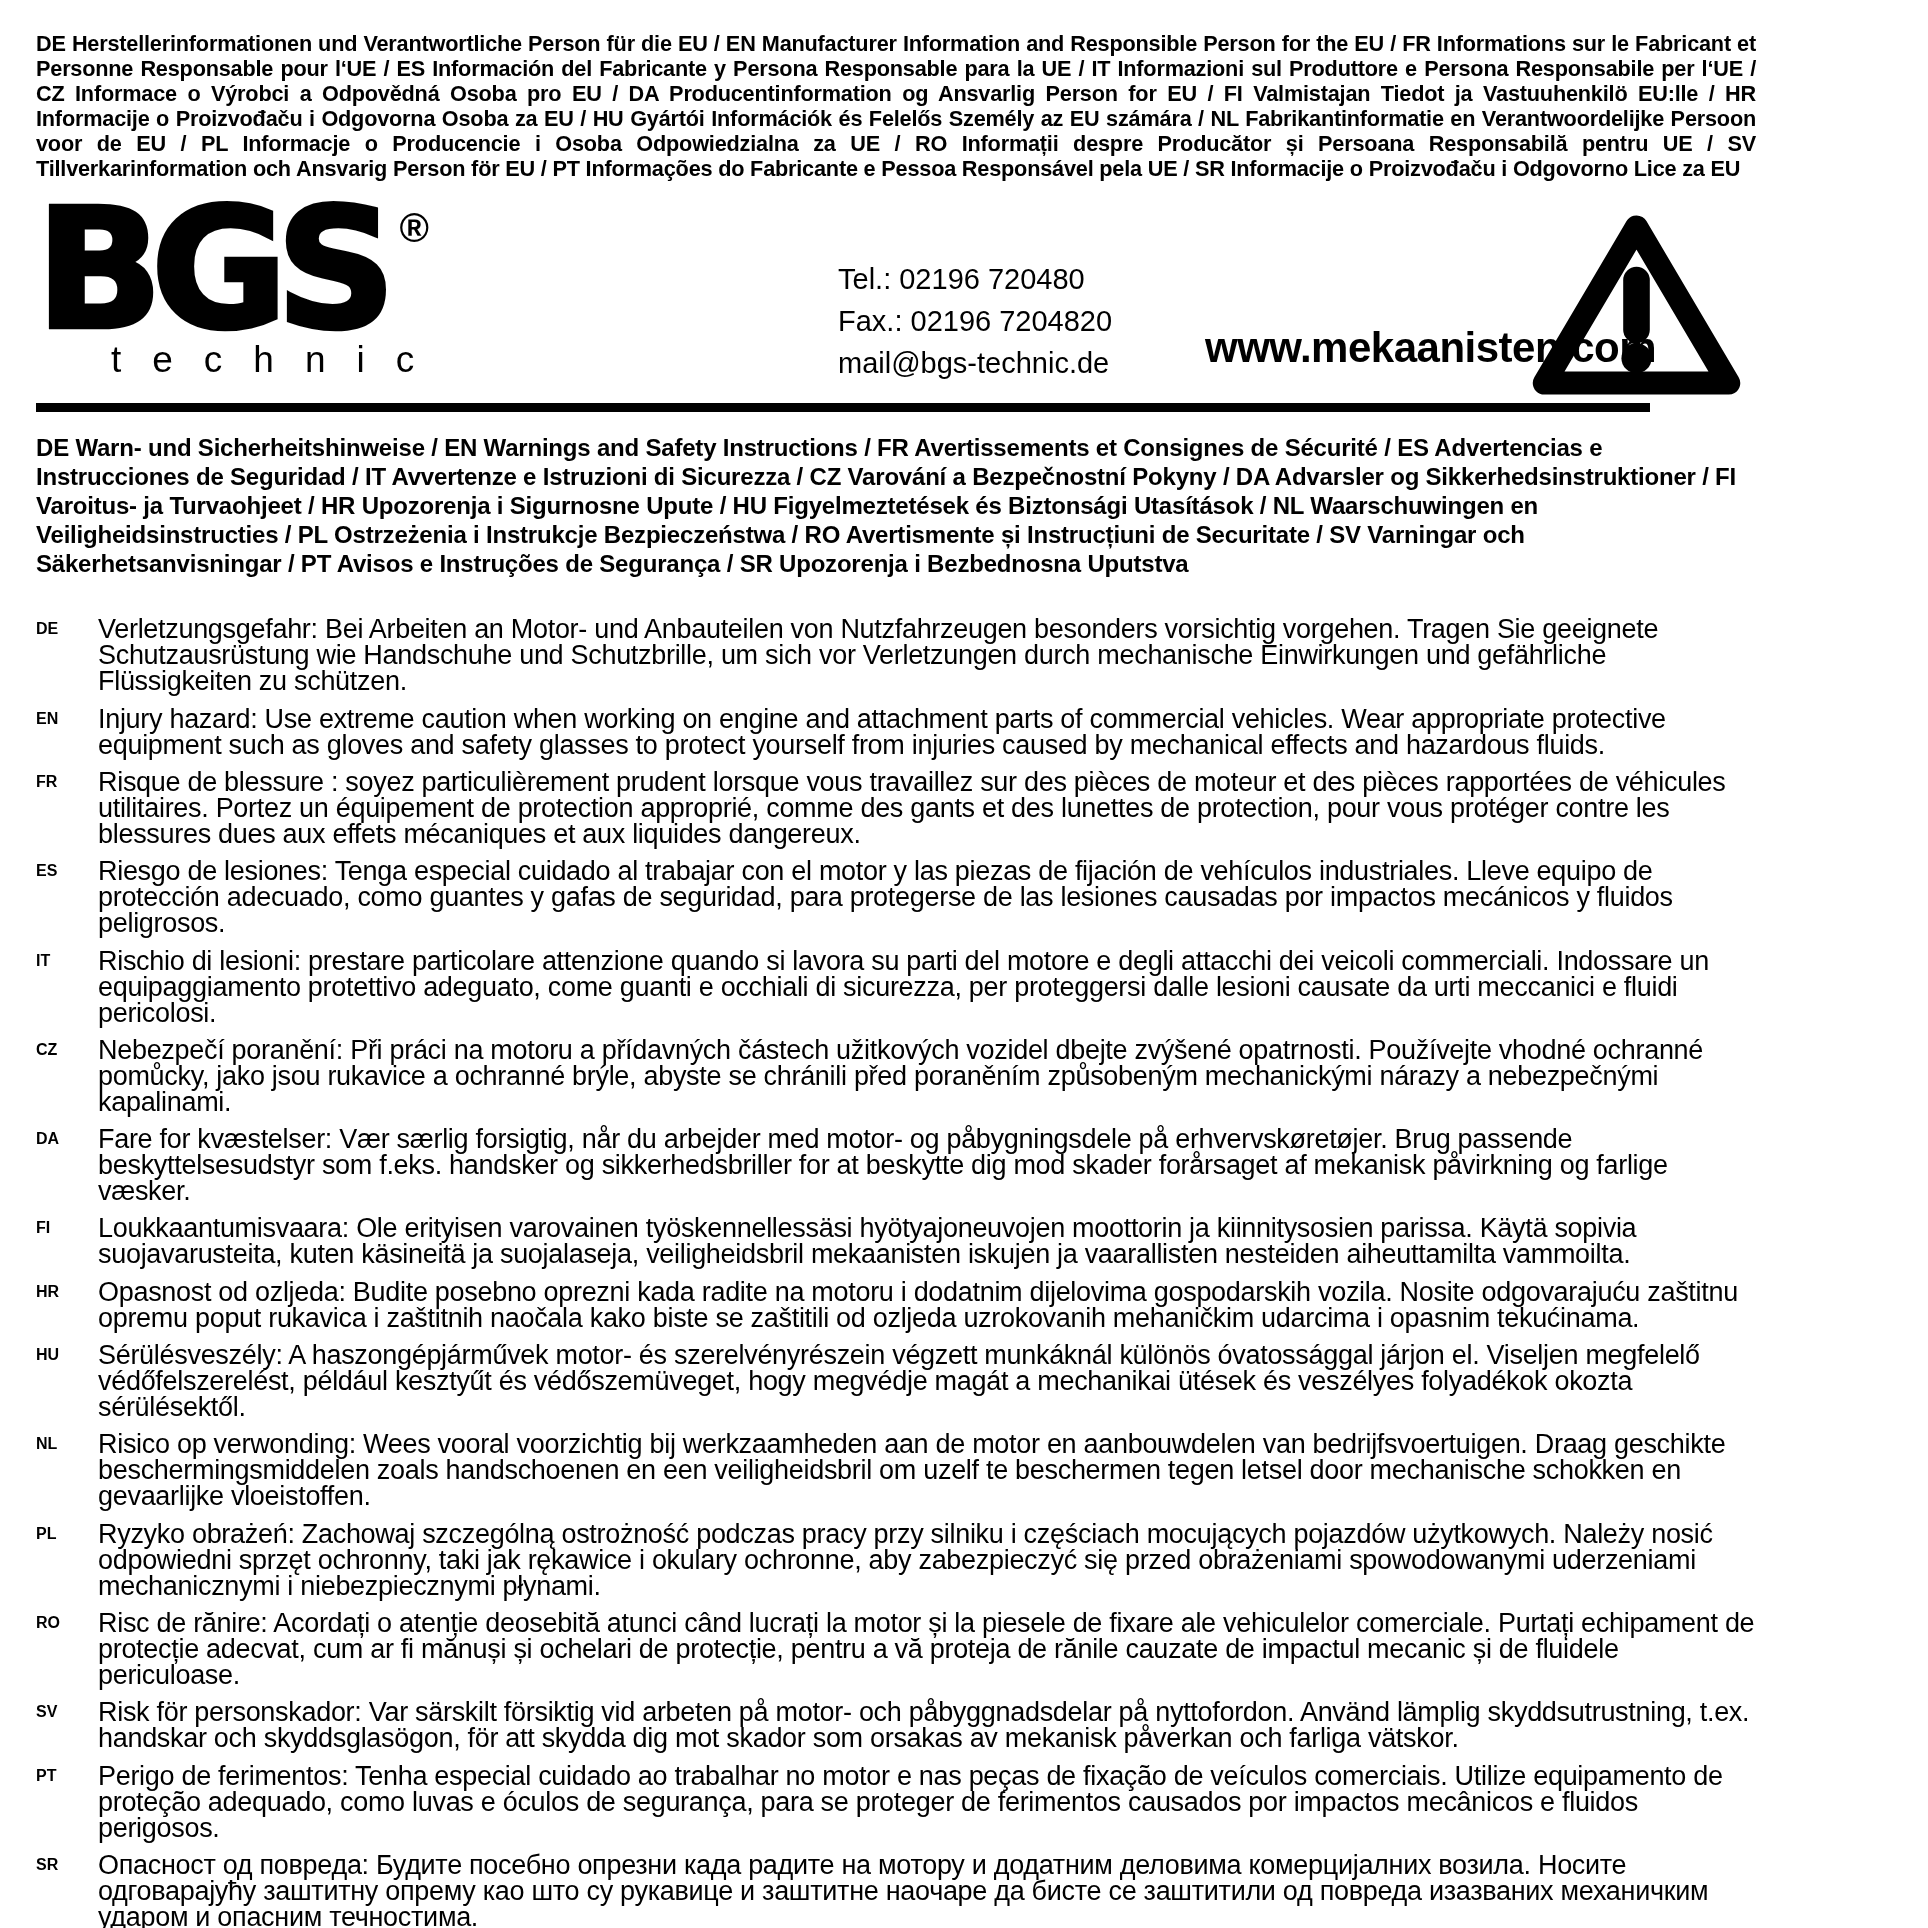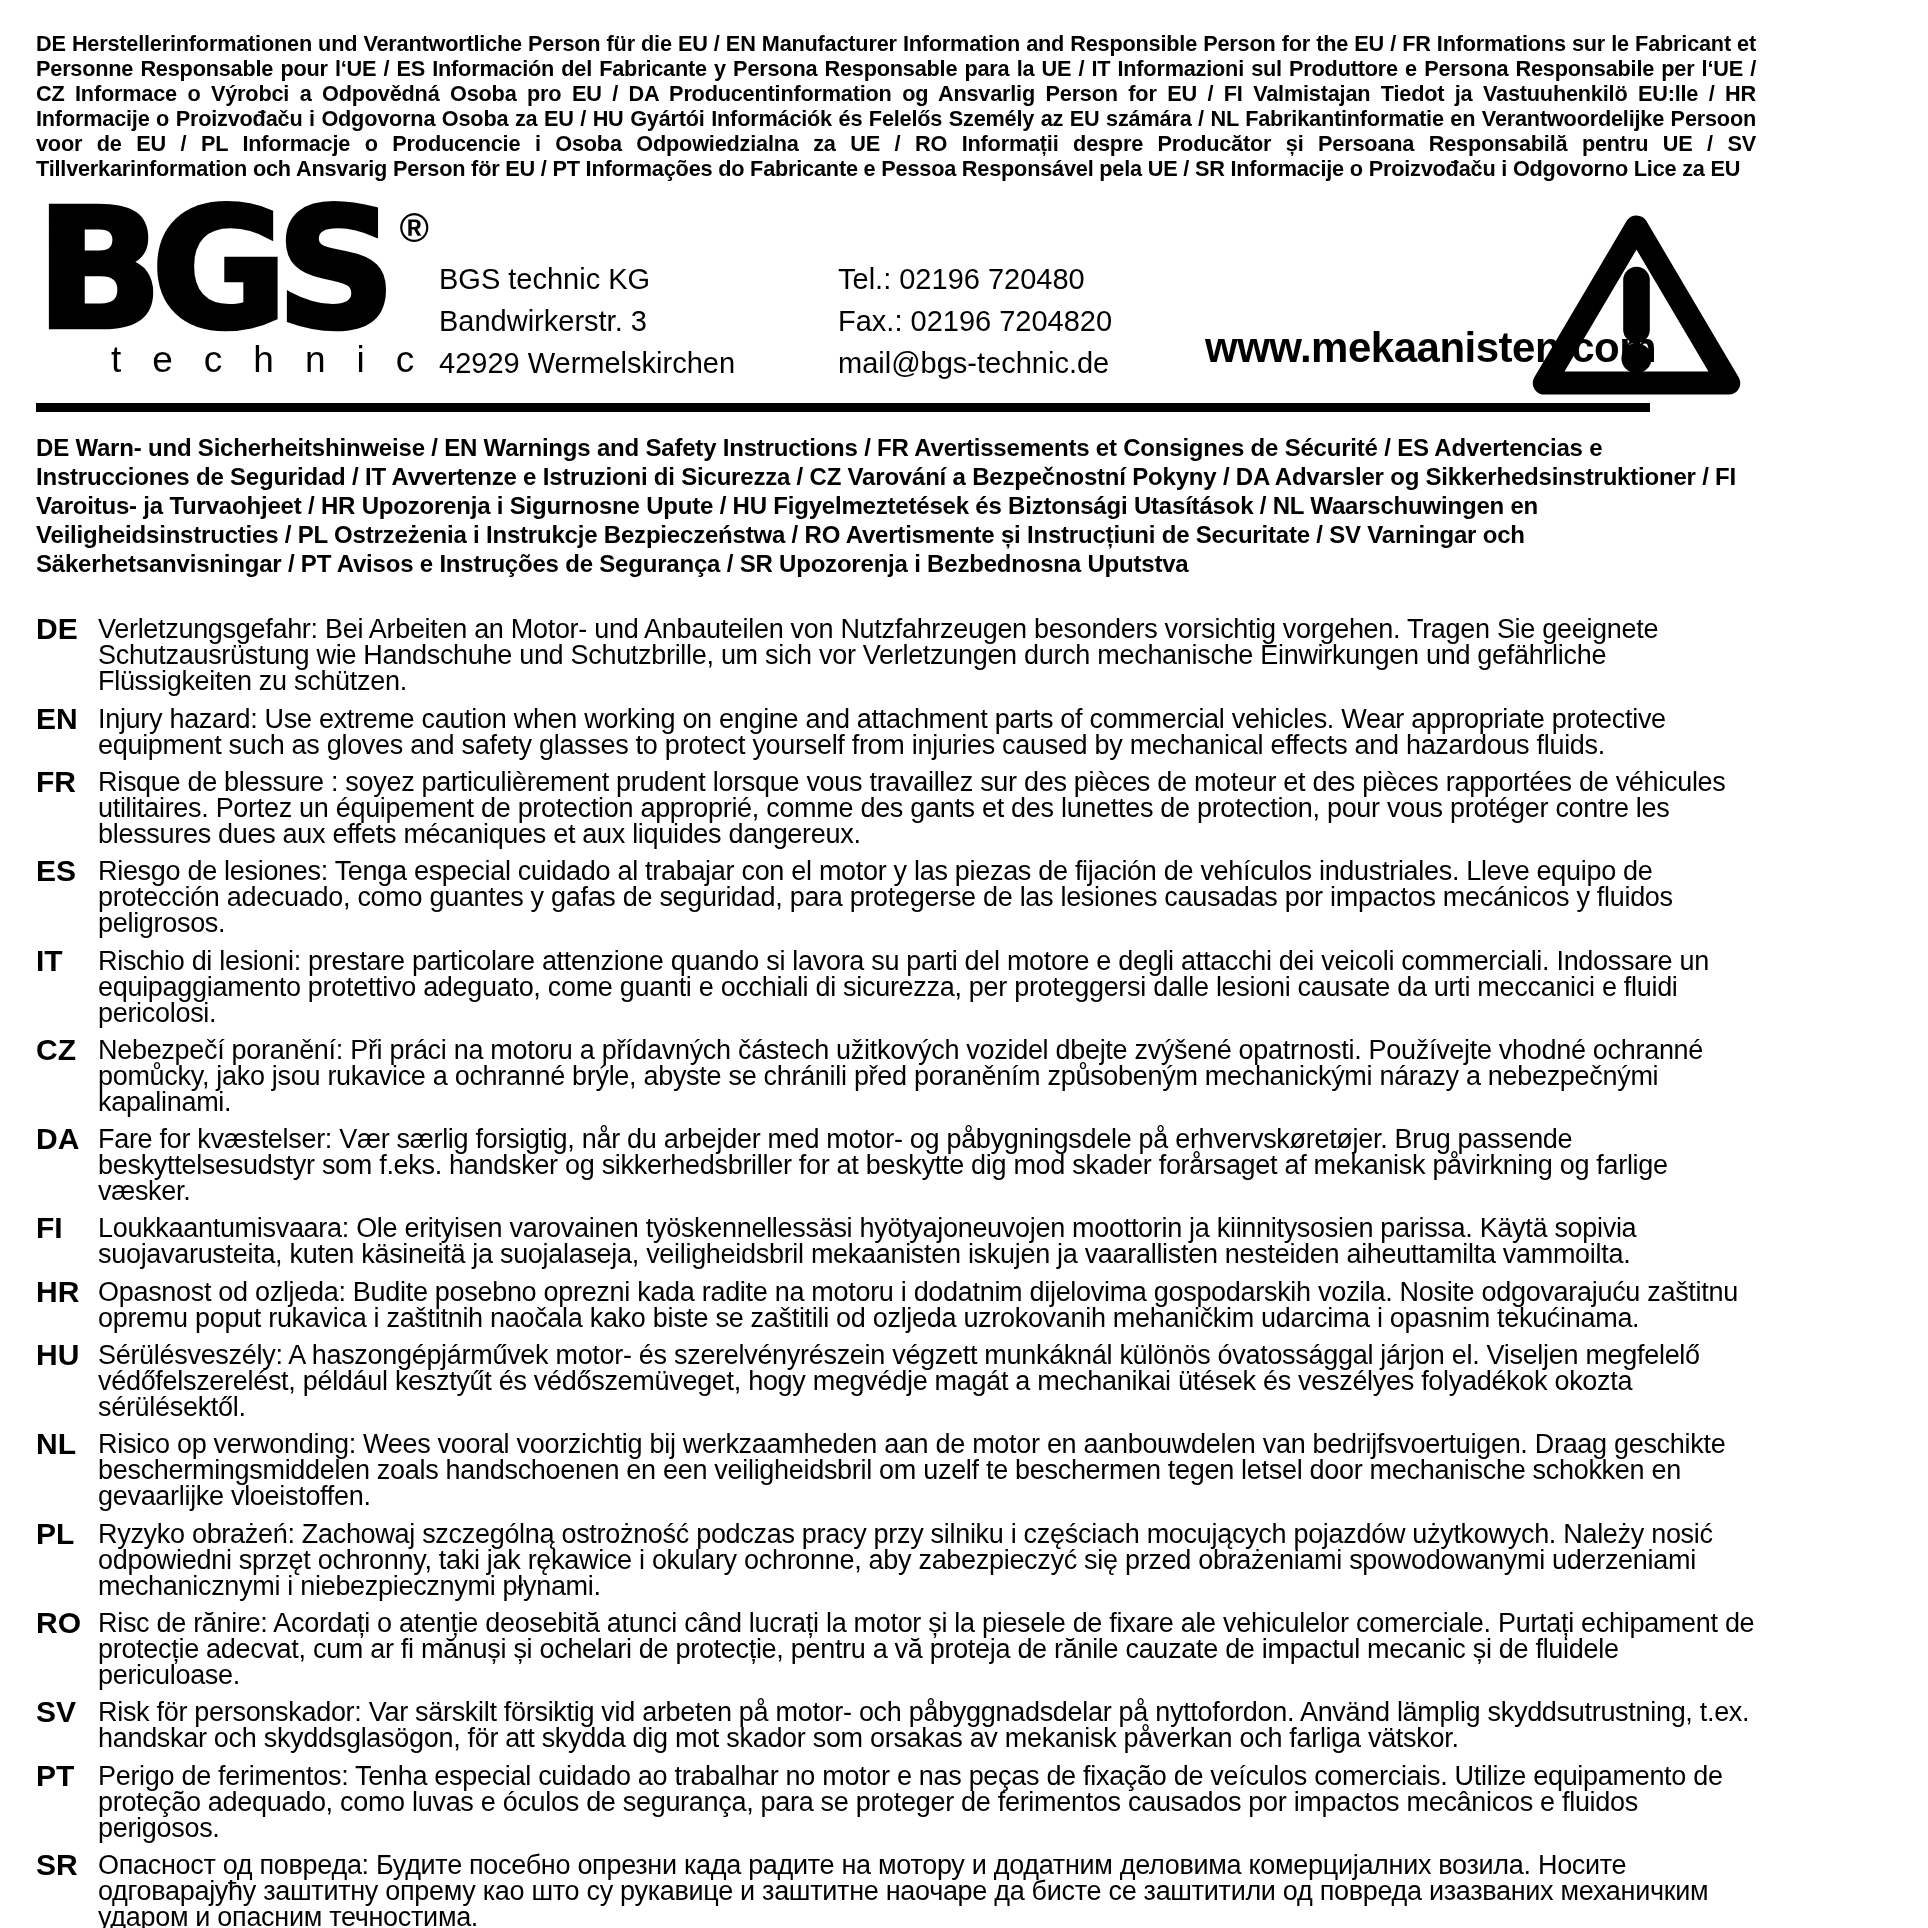--- a/index.html
+++ b/index.html
@@ -40,43 +40,38 @@
 
   
   .warn-heading {
     font-weight:bold; font-size:24px; line-height:29px; letter-spacing:-0.2px;
     text-align:left; margin:21px 0 0 0;
   }
 
   
   .warn-list { margin-top:38px; }
   .w-row { display:flex; margin-bottom:11.3px; }
-  .w-code { flex:0 0 62px; font-weight:bold; font-size:30px; line-height:26px; }
+  .w-code { flex:0 0 62px; font-weight:bold; font-size:16px; line-height:26px; }
   .w-text { flex:1; margin:0; font-size:27px; line-height:26px; letter-spacing:-0.3px; text-align:left; }
 </style>
 </head>
 <body>
 
 <div class="page">
 
   <p class="hdr-langs">DE Herstellerinformationen und Verantwortliche Person für die EU  /  EN Manufacturer Information and Responsible Person for the EU  /  FR Informations sur le Fabricant et Personne Responsable pour l‘UE  /  ES Información del Fabricante y Persona Responsable para la UE  /  IT Informazioni sul Produttore e Persona Responsabile per l‘UE  /  CZ Informace o Výrobci a Odpovědná Osoba pro EU  /  DA Producentinformation og Ansvarlig Person for EU  /  FI Valmistajan Tiedot ja Vastuuhenkilö EU:lle  /  HR Informacije o Proizvođaču i Odgovorna Osoba za EU  /  HU Gyártói Információk és Felelős Személy az EU számára  /  NL Fabrikantinformatie en Verantwoordelijke Persoon voor de EU  /  PL Informacje o Producencie i Osoba Odpowiedzialna za UE  /  RO Informații despre Producător și Persoana Responsabilă pentru UE  /  SV Tillverkarinformation och Ansvarig Person för EU  /  PT Informações do Fabricante e Pessoa Responsável pela UE  /  SR Informacije o Proizvođaču i Odgovorno Lice za EU</p>
 
   <div class="company">
     <div class="logo">
       <div class="logo-main">
         <span class="logo-bgs">BGS</span><span class="logo-reg">®</span>
       </div>
       <div class="logo-technic">technic</div>
     </div>
 
-    <div class="addr-col">
-      <div>BGS technic KG</div>
-      <div>Bandwirkerstr. 3</div>
-      <div>42929 Wermelskirchen</div>
-    </div>
 
     <div class="tel-col">
       <div>Tel.: 02196 720480</div>
       <div>Fax.: 02196 7204820</div>
       <div>mail@bgs-technic.de</div>
     </div>
 
     <div class="site">www.mekaanisten.com</div>
 
     <div class="tri-wrap">

